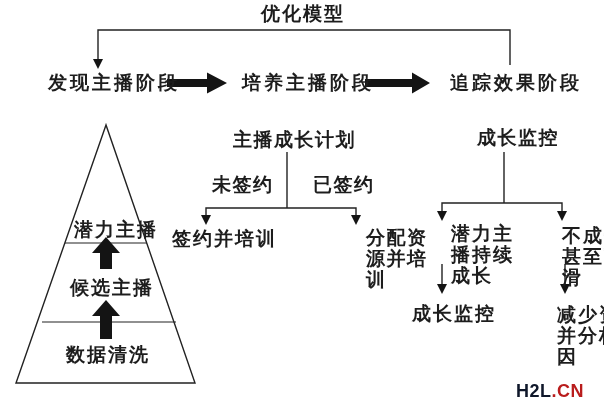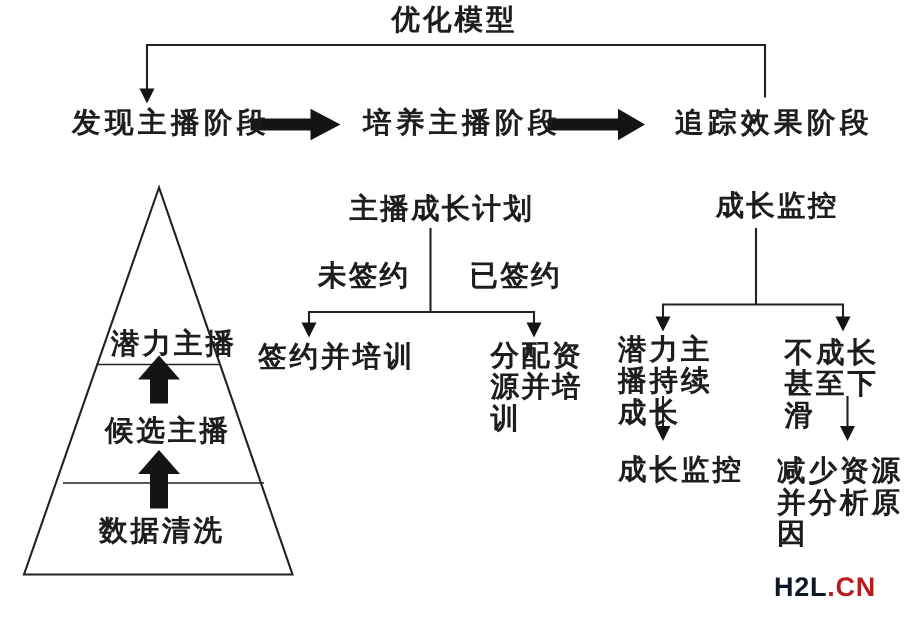--- a/index.html
+++ b/index.html
@@ -41,20 +41,21 @@
     position: absolute;
     font-size: 19px;
     line-height: 19px;
     white-space: nowrap;
     color: #1d1d1d;
   }
   .wrap {
     white-space: normal;
     line-height: 21px;
     word-break: break-all;
+    margin-left: 39px;
   }
   .stage {
     letter-spacing: 3px;
     font-weight: 600;
   }
   .t1 { letter-spacing: 2px; font-weight: 600; }
   .t2 { letter-spacing: 1.5px; font-weight: 600; }
   #watermark {
     position: absolute;
     left: 516px;

